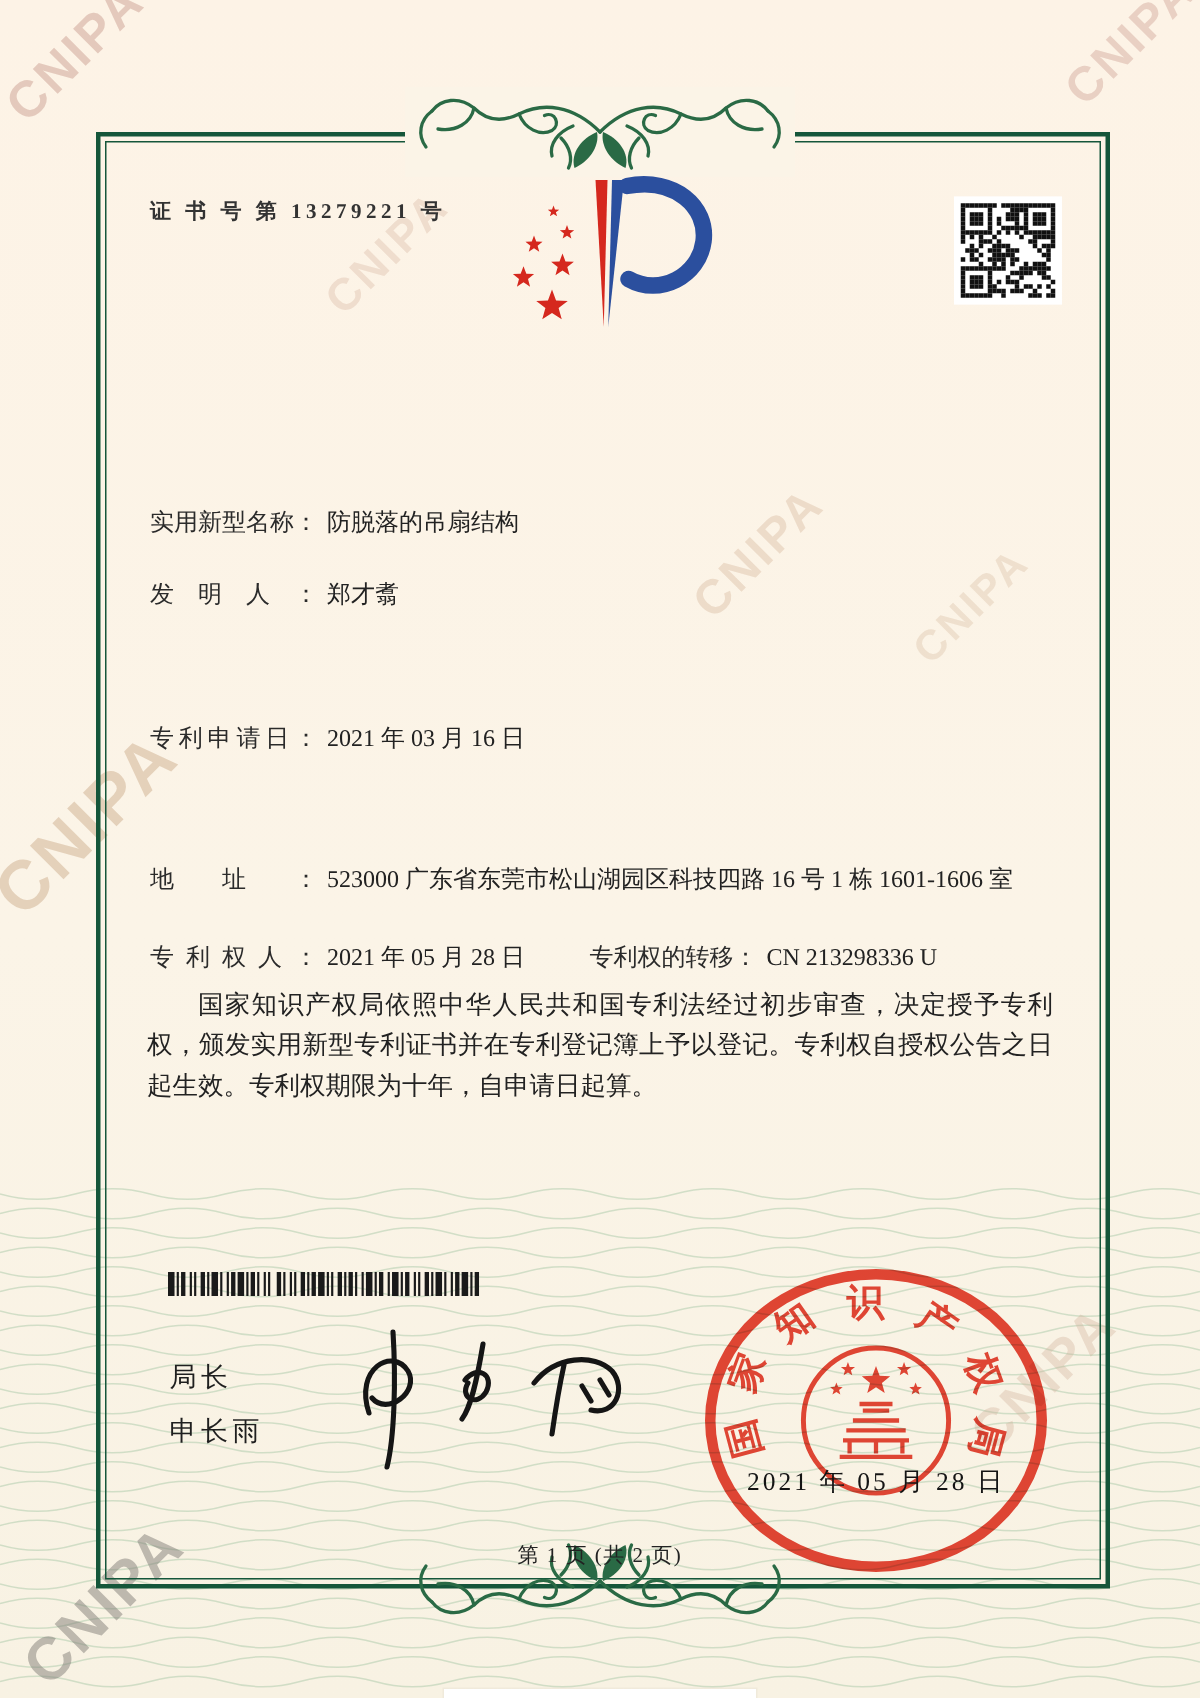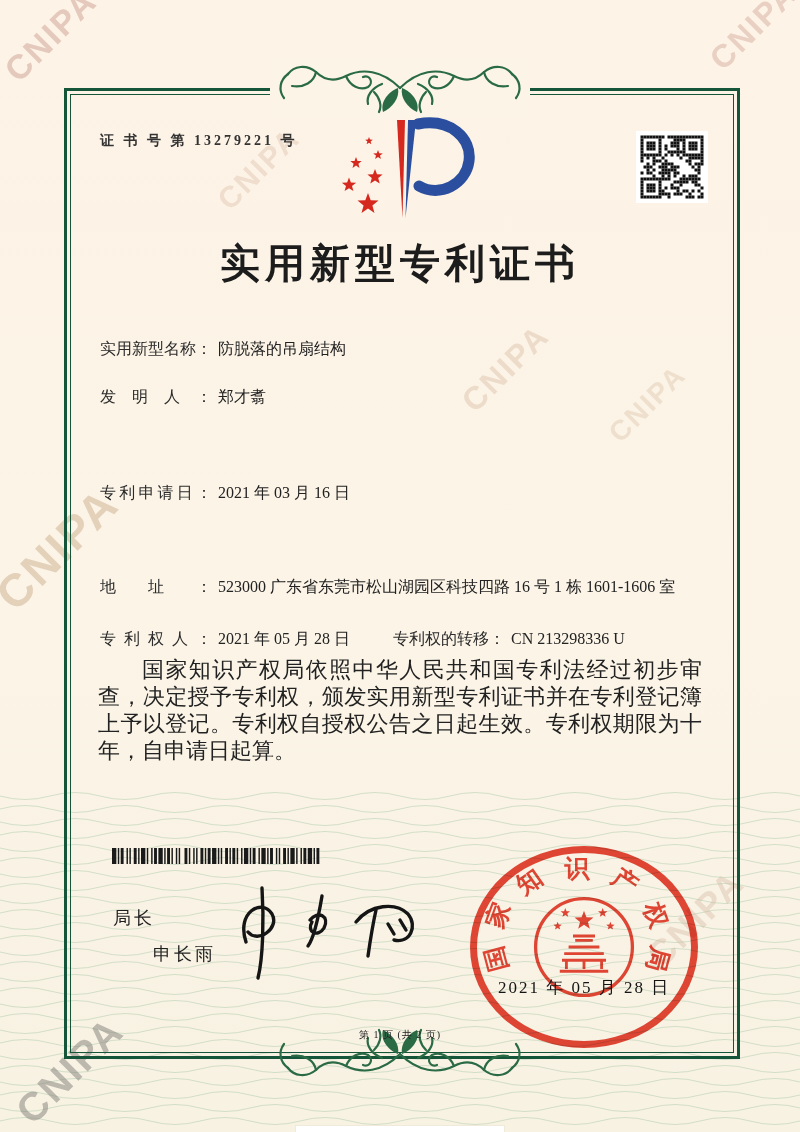--- a/index.html
+++ b/index.html
@@ -37,41 +37,41 @@
   .logo{position:absolute;left:328px;top:114px;z-index:4;}
   .title{position:absolute;left:0;top:236px;width:100%;margin:0;text-align:center;
          font-size:40px;font-weight:700;letter-spacing:5px;color:#1c1c1c;z-index:4;}
   
   .frow{position:absolute;left:100px;font-size:16px;line-height:26px;white-space:nowrap;z-index:4;}
   .f-label{display:inline-block;width:112px;text-align-last:justify;-moz-text-align-last:justify;color:#2b2b2b;}
   .f-value{margin-left:6px;color:#222;}
   .f-value.addr{display:inline-block;width:478px;white-space:normal;vertical-align:top;font-family:Liberation Serif, serif;}
   .f2{position:absolute;left:293px;top:0;}
   
-  .para{position:absolute;left:98px;width:604px;font-size:22px;line-height:27px;
+  .para{position:absolute;left:98px;width:604px;font-size:17px;line-height:27px;
         text-align:justify;text-indent:2em;color:#222;z-index:4;margin:0;}
   .para1{top:656px;}
   .para2{top:726px;}
   
   .barcode{position:absolute;left:112px;top:848px;z-index:4;}
   
   .officer-title{position:absolute;left:113px;top:906px;font-size:18px;letter-spacing:3px;
         font-family:"Liberation Sans","DejaVu Sans",sans-serif;color:#1f1f1f;z-index:4;}
   .officer-name{position:absolute;left:113px;top:942px;font-size:18px;letter-spacing:3px;
-        font-family:"Liberation Sans","DejaVu Sans",sans-serif;color:#1f1f1f;z-index:4;margin-left:40px;}
+        font-family:"Liberation Sans","DejaVu Sans",sans-serif;color:#1f1f1f;z-index:4;}
   .signature{position:absolute;left:218px;top:880px;z-index:4;}
   
   .seal{position:absolute;left:470px;top:846px;width:214px;height:188px;border:7px solid #e23a2a;
         border-radius:50%;mix-blend-mode:multiply;opacity:.93;z-index:5;}
   .seal .emblem{position:absolute;left:50%;top:50%;width:110px;height:110px;transform:translate(-50%,-50%);}
   .seal-char{position:absolute;font-weight:700;font-size:25px;color:#e23a2a;
         font-family:"Liberation Serif","DejaVu Serif",serif;}
   .seal-date{position:absolute;left:498px;top:976px;font-size:17px;letter-spacing:2px;color:#141414;z-index:6;}
   
-  .page-info{position:absolute;left:0;top:1028px;width:100%;text-align:center;font-size:10px;
+  .page-info{position:absolute;left:0;top:1028px;width:100%;text-align:center;font-size:14px;
         letter-spacing:1px;color:#222;z-index:4;}
   .note-box{position:absolute;left:50%;top:1126px;transform:translateX(-50%);background:#ffffff;
         padding:9px 28px;font-size:15px;letter-spacing:4px;color:#333;z-index:7;
         box-shadow:0 0 0 1px rgba(0,0,0,0.03);}
 </style>
 </head>
 <body>
 
 <div class="page">
 
@@ -396,21 +396,20 @@
     <g>
         <polygon points="40.0,79.0 42.7,86.3 50.5,86.6 44.4,91.4 46.5,98.9 40.0,94.6 33.5,98.9 35.6,91.4 29.5,86.6 37.3,86.3" fill="#d5281e"></polygon>
         <polygon points="21.0,63.5 22.9,68.5 28.1,68.7 24.0,72.0 25.4,77.1 21.0,74.2 16.6,77.1 18.0,72.0 13.9,68.7 19.1,68.5" fill="#d5281e"></polygon>
         <polygon points="47.0,55.0 49.0,60.3 54.6,60.5 50.2,64.0 51.7,69.5 47.0,66.4 42.3,69.5 43.8,64.0 39.4,60.5 45.0,60.3" fill="#d5281e"></polygon>
         <polygon points="28.0,43.0 29.5,47.0 33.7,47.1 30.4,49.8 31.5,53.9 28.0,51.5 24.5,53.9 25.6,49.8 22.3,47.1 26.5,47.0" fill="#d5281e"></polygon>
         <polygon points="50.0,36.0 51.2,39.3 54.8,39.5 52.0,41.6 52.9,45.0 50.0,43.1 47.1,45.0 48.0,41.6 45.2,39.5 48.8,39.3" fill="#d5281e"></polygon>
         <polygon points="41.0,23.0 42.0,25.6 44.8,25.8 42.6,27.5 43.4,30.2 41.0,28.7 38.6,30.2 39.4,27.5 37.2,25.8 40.0,25.6" fill="#d5281e"></polygon>
       </g>
   </svg>
 
-  <h1 class="title">实用新型专利证书</h1>
 
   <div class="frow" style="top:336px">
     <span class="f-label">实用新型名称：</span><span class="f-value">防脱落的吊扇结构</span>
   </div>
   <div class="frow" style="top:384px">
     <span class="f-label">发明人：</span><span class="f-value">郑才翥</span>
   </div>
   <div class="frow" style="top:480px">
     <span class="f-label">专利申请日：</span><span class="f-value">2021 年 03 月 16 日</span>
   </div>

